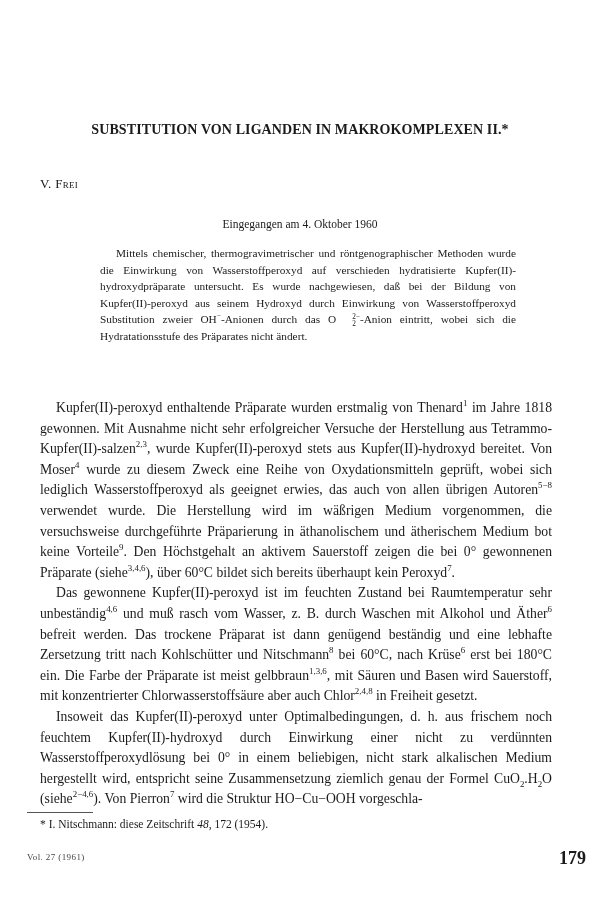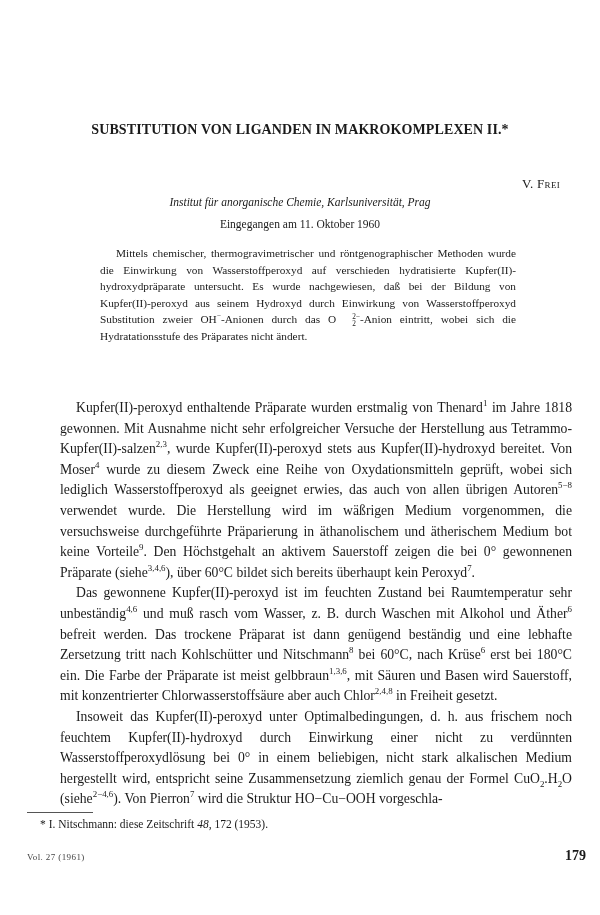--- a/index.html
+++ b/index.html
@@ -6,83 +6,82 @@
   body {
     width: 600px; height: 915px; background: #ffffff; position: relative; overflow: hidden;
     font-family: "Liberation Serif", "DejaVu Serif", serif; color: #1a1a1a;
   }
   .page { position: absolute; left: 0; top: 0; width: 600px; height: 915px; padding-left: 23px; }
   .title {
     position: absolute; left: 40px; width: 520px; top: 120px; text-align: center;
     font-weight: bold; font-size: 14px; line-height: 20px; letter-spacing: 0.1px;
   }
   .author {
-    position: absolute; left: 40px; width: 520px; top: 176px; text-align: right;
+    position: absolute; left: 40px; width: 520px; top: 176px; text-align: left;
     font-size: 13px; letter-spacing: 0.3px;
   }
   .author .sc { font-variant: small-caps; }
   .institute {
     position: absolute; left: 40px; width: 520px; top: 196px; text-align: center;
     font-style: italic; font-size: 11.5px;
   }
   .received {
     position: absolute; left: 40px; width: 520px; top: 218px; text-align: center;
     font-size: 11.5px;
   }
   .abstract {
     position: absolute; left: 100px; width: 416px; top: 245px;
     font-size: 11.3px; line-height: 16.6px; text-align: justify; text-align-last: left;
   }
   .abstract p { margin: 0; text-indent: 16px; }
   .body-text {
-    position: absolute; left: 60px; width: 512px; top: 398px;
+    position: absolute; left: 40px; width: 512px; top: 398px;
     font-size: 13.7px; line-height: 20.6px; text-align: justify;
   }
   .body-text p { margin: 0; text-indent: 16px; }
   sup, sub { font-size: 65%; line-height: 0; }
   .fn-rule {
     position: absolute; left: 27px; top: 812px; width: 66px; height: 0;
     border-top: 1px solid #555;
   }
   .footnote {
     position: absolute; left: 40px; top: 818px; font-size: 11.5px;
   }
   .footnote i { font-style: italic; }
   .footer-left {
     position: absolute; left: 27px; top: 852px; font-size: 9px; color: #444;
     letter-spacing: 0.4px;
   }
   .footer-right {
-    position: absolute; right: 37px; top: 848px; font-size: 14px; font-weight: bold;
+    position: absolute; right: 37px; top: 848px; font-size: 18px; font-weight: bold;
   }
 </style>
 </head>
 <body>
 
 <div class="page">
   <div class="title">
     <div>SUBSTITUTION VON LIGANDEN IN MAKROKOMPLEXEN II.*</div>
   </div>
 
   <div class="author">
     <span>V.</span>
     <span class="sc">Frei</span>
   </div>
 
-  <div class="institute">Institut für anorganische Chemie, Karlsuniversität, Prag</div>
-  <div class="received">Eingegangen am 11. Oktober 1960</div>
+  <div class="received">Eingegangen am 4. Oktober 1960</div>
 
   <div class="abstract">
     <p><span>Mittels chemischer, thermogravimetrischer und röntgenographischer Methoden wurde die Einwirkung von Wasserstoffperoxyd auf verschieden hydratisierte Kupfer(II)-hydroxydpräparate untersucht. Es wurde nachgewiesen, daß bei der Bildung von Kupfer(II)-peroxyd aus seinem Hydroxyd durch Einwirkung von Wasserstoffperoxyd Substitution zweier OH</span><sup>−</sup><span>-Anionen durch das O</span><span style="display:inline-block;vertical-align:middle;line-height:0.9;font-size:65%;text-align:left;"><span style="display:block">2−</span><span style="display:block">2</span></span><span>-Anion eintritt, wobei sich die Hydratationsstufe des Präparates nicht ändert.</span></p>
   </div>
 
   <div class="body-text">
     <p><span>Kupfer(II)-peroxyd enthaltende Präparate wurden erstmalig von Thenard</span><sup>1</sup><span> im Jahre 1818 gewonnen. Mit Ausnahme nicht sehr erfolgreicher Versuche der Herstellung aus Tetrammo-Kupfer(II)-salzen</span><sup>2,3</sup><span>, wurde Kupfer(II)-peroxyd stets aus Kupfer(II)-hydroxyd bereitet. Von Moser</span><sup>4</sup><span> wurde zu diesem Zweck eine Reihe von Oxydationsmitteln geprüft, wobei sich lediglich Wasserstoffperoxyd als geeignet erwies, das auch von allen übrigen Autoren</span><sup>5−8</sup><span> verwendet wurde. Die Herstellung wird im wäßrigen Medium vorgenommen, die versuchsweise durchgeführte Präparierung in äthanolischem und ätherischem Medium bot keine Vorteile</span><sup>9</sup><span>. Den Höchstgehalt an aktivem Sauerstoff zeigen die bei 0° gewonnenen Präparate (siehe</span><sup>3,4,6</sup><span>), über 60°C bildet sich bereits überhaupt kein Peroxyd</span><sup>7</sup><span>.</span></p>
     <p><span>Das gewonnene Kupfer(II)-peroxyd ist im feuchten Zustand bei Raumtemperatur sehr unbeständig</span><sup>4,6</sup><span> und muß rasch vom Wasser, z. B. durch Waschen mit Alkohol und Äther</span><sup>6</sup><span> befreit werden. Das trockene Präparat ist dann genügend beständig und eine lebhafte Zersetzung tritt nach Kohlschütter und Nitschmann</span><sup>8</sup><span> bei 60°C, nach Krüse</span><sup>6</sup><span> erst bei 180°C ein. Die Farbe der Präparate ist meist gelbbraun</span><sup>1,3,6</sup><span>, mit Säuren und Basen wird Sauerstoff, mit konzentrierter Chlorwasserstoffsäure aber auch Chlor</span><sup>2,4,8</sup><span> in Freiheit gesetzt.</span></p>
     <p><span>Insoweit das Kupfer(II)-peroxyd unter Optimalbedingungen, d. h. aus frischem noch feuchtem Kupfer(II)-hydroxyd durch Einwirkung einer nicht zu verdünnten Wasserstoffperoxydlösung bei 0° in einem beliebigen, nicht stark alkalischen Medium hergestellt wird, entspricht seine Zusammensetzung ziemlich genau der Formel CuO</span><sub>2</sub><span>.H</span><sub>2</sub><span>O (siehe</span><sup>2−4,6</sup><span>). Von Pierron</span><sup>7</sup><span> wird die Struktur HO−Cu−OOH vorgeschla-</span></p>
   </div>
 
   <div class="fn-rule"></div>
-  <div class="footnote"><span>* I. Nitschmann: diese Zeitschrift </span><i>48</i><span>, 172 (1953).</span></div>
+  <div class="footnote"><span>* I. Nitschmann: diese Zeitschrift </span><i>48</i><span>, 172 (1954).</span></div>
 
   <div class="footer-left">Vol. 27 (1961)</div>
   <div class="footer-right">179</div>
 </div>
 
 </body></html>

